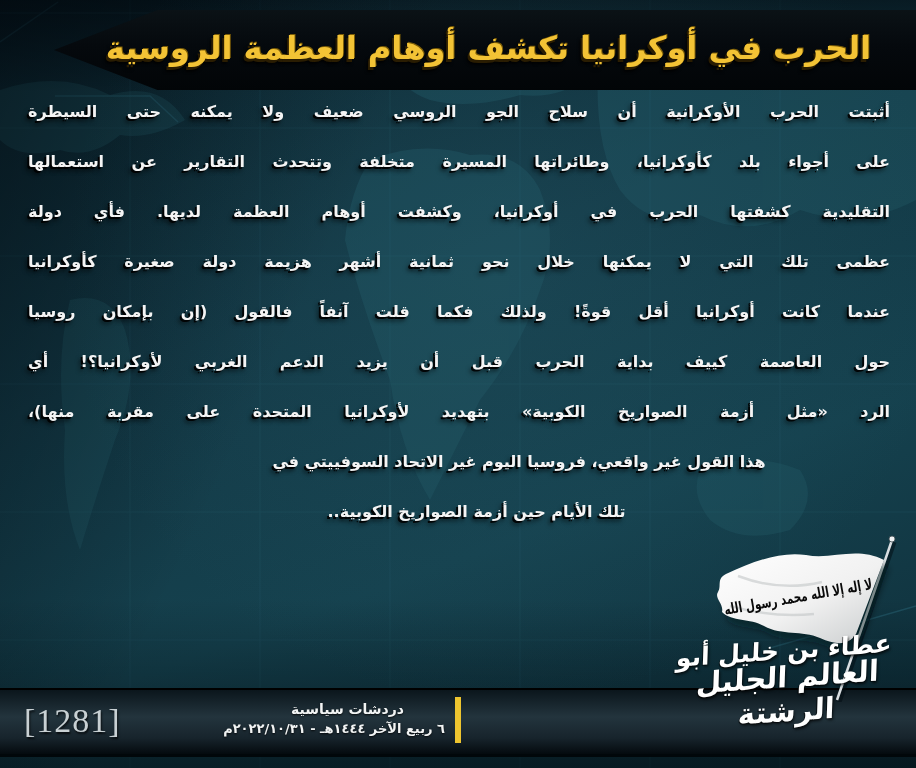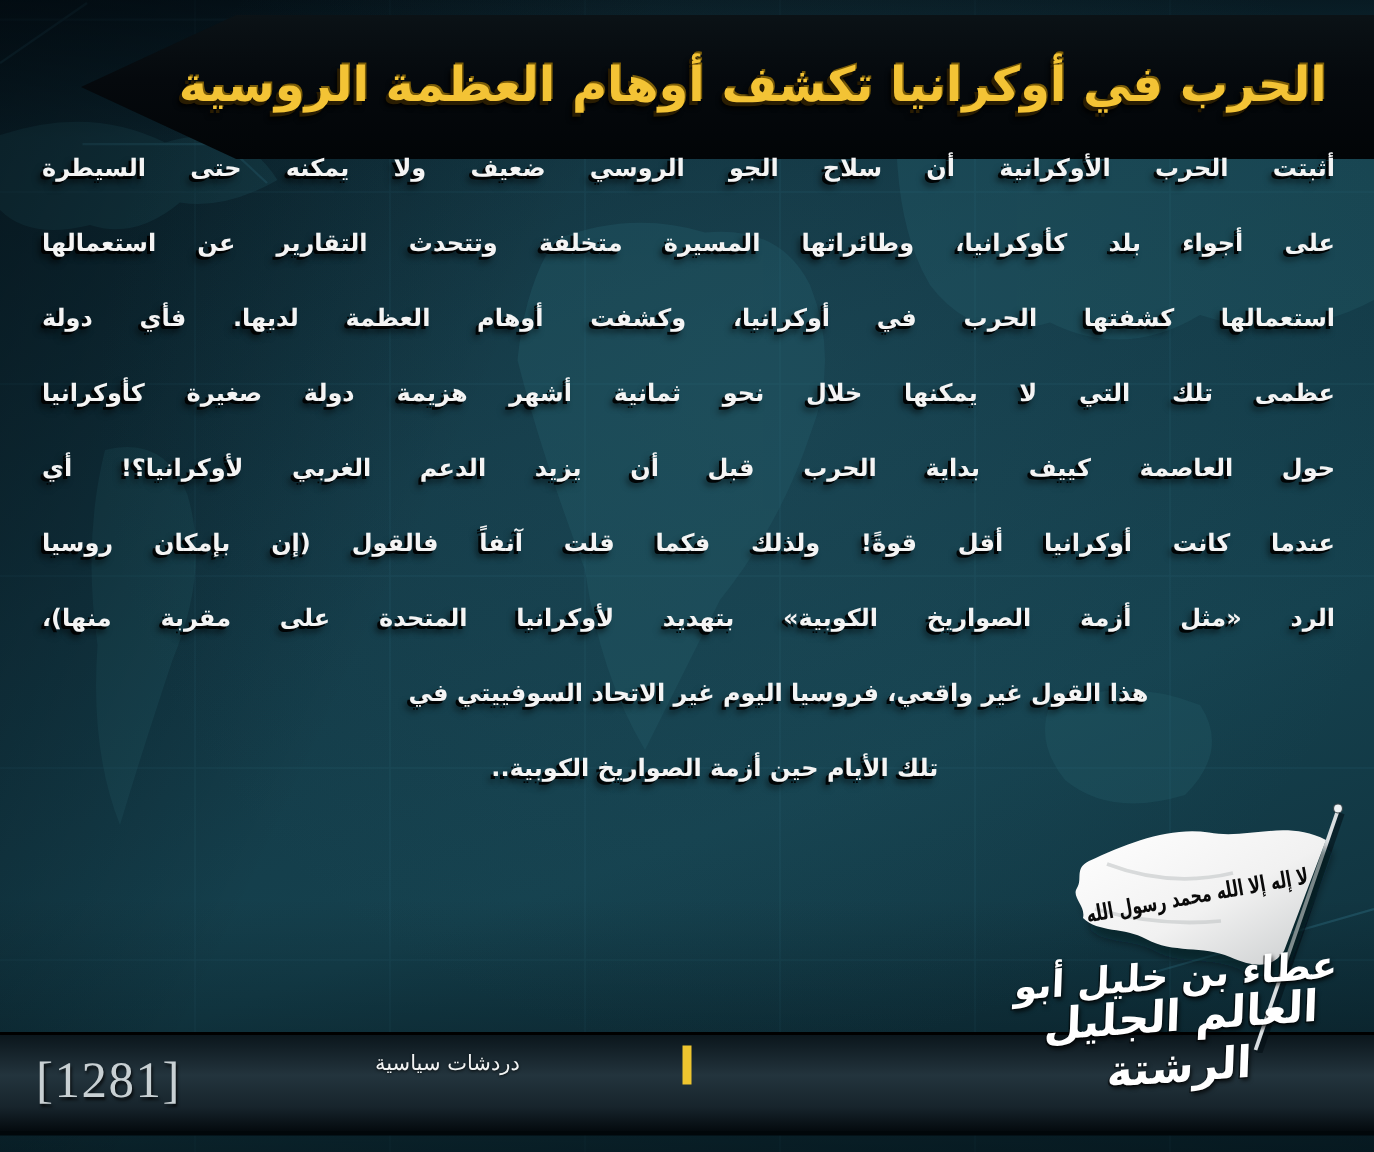--- a/index.html
+++ b/index.html
@@ -15,25 +15,25 @@
     position:absolute;inset:0;z-index:1;pointer-events:none;
     background:
       radial-gradient(ellipse at 55% 35%, rgba(48,104,120,0.22), transparent 62%),
       linear-gradient(115deg, rgba(0,5,10,0.55), transparent 35%),
       linear-gradient(0deg, rgba(0,8,12,0.55), transparent 22%),
       linear-gradient(180deg, rgba(0,5,10,0.55), transparent 12%);
   }
   
   .banner{
     position:absolute;z-index:2;
-    left:54px;right:0;top:10px;height:96px;
+    left:54px;right:0;top:10px;height:80px;
     background:linear-gradient(180deg,#0b1216 0%,#05090d 45%,#020507 100%);
     clip-path:polygon(0 50%,12% 0,100% 0,100% 100%,12% 100%);
     filter:drop-shadow(0 0 2px #3a7a8d);
-    display:flex;align-items:center;justify-content:center;
+    display:flex;align-items:center;justify-content:flex-end;
   }
   .banner-title{
     margin:0;padding:0 18px 4px 6%;
     font-size:32px;font-weight:bold;line-height:1;
     color:#f3c335;
     text-shadow:-2px 3px 0 #2a1d02,-3px 5px 3px rgba(0,0,0,0.85),1px -1px 0 #7a5c08;
     white-space:nowrap;
   }
   
   .body-text{
@@ -63,21 +63,21 @@
     position:absolute;z-index:4;left:24px;top:702px;
     font-family:"Liberation Serif","DejaVu Serif",serif;
     font-size:34px;color:#c8d0d3;letter-spacing:1px;
     text-shadow:1px 2px 2px rgba(0,0,0,0.7);
   }
   .footer-caption{
     position:absolute;z-index:4;
     left:250px;top:697px;width:211px;box-sizing:border-box;
     border-left:none;border-right:6px solid #eec52f;
     padding:2px 10px 4px 0;
-    direction:rtl;text-align:left;color:#f2f4f4;font-weight:normal;
+    direction:rtl;text-align:center;color:#f2f4f4;font-weight:bold;
     text-shadow:0 1px 2px rgba(0,0,0,0.8);
   }
   .footer-series{font-size:14px;line-height:20px;}
   .footer-date{font-size:13px;line-height:20px;white-space:nowrap;}
   
   .signature{
     position:absolute;z-index:5;right:8px;top:636px;width:244px;
     transform:rotate(-4deg);
     color:#ffffff;text-align:center;direction:rtl;
     text-shadow:1px 2px 3px rgba(0,0,0,0.75),-1px 1px 0 rgba(0,0,0,0.5);
@@ -123,24 +123,24 @@
 
   <div class="vignette"></div>
 
   <div class="banner">
     <h1 class="banner-title">الحرب في أوكرانيا تكشف أوهام العظمة الروسية</h1>
   </div>
 
   <div class="body-text">
     <div class="line">أثبتت الحرب الأوكرانية أن سلاح الجو الروسي ضعيف ولا يمكنه حتى السيطرة</div>
     <div class="line">على أجواء بلد كأوكرانيا، وطائراتها المسيرة متخلفة وتتحدث التقارير عن استعمالها</div>
-    <div class="line">استعمالها كشفتها الحرب في أوكرانيا، وكشفت أوهام العظمة لديها. فأي دولة</div>
+    <div class="line">التقليدية كشفتها الحرب في أوكرانيا، وكشفت أوهام العظمة لديها. فأي دولة</div>
     <div class="line">عظمى تلك التي لا يمكنها خلال نحو ثمانية أشهر هزيمة دولة صغيرة كأوكرانيا</div>
+    <div class="line">عندما كانت أوكرانيا أقل قوةً! ولذلك فكما قلت آنفاً فالقول (إن بإمكان روسيا</div>
     <div class="line">حول العاصمة كييف بداية الحرب قبل أن يزيد الدعم الغربي لأوكرانيا؟! أي</div>
-    <div class="line">عندما كانت أوكرانيا أقل قوةً! ولذلك فكما قلت آنفاً فالقول (إن بإمكان روسيا</div>
     <div class="line">الرد «مثل أزمة الصواريخ الكوبية» بتهديد لأوكرانيا المتحدة على مقربة منها)،</div>
     <div class="line short-1">هذا القول غير واقعي، فروسيا اليوم غير الاتحاد السوفييتي في</div>
     <div class="line short-2">تلك الأيام حين أزمة الصواريخ الكوبية..</div>
   </div>
 
   <svg class="flag" viewBox="0 0 212 168" xmlns="http://www.w3.org/2000/svg">
     <defs>
       <linearGradient id="fg" x1="0" y1="0" x2="1" y2="1">
         <stop offset="0" stop-color="#ffffff"></stop>
         <stop offset="0.55" stop-color="#f1f1f1"></stop>
@@ -165,20 +165,21 @@
 
     <text transform="rotate(-10 100 62)" x="100" y="68" text-anchor="middle" font-family="DejaVu Sans, sans-serif" font-size="15" font-weight="bold" fill="#0a0a0a" direction="rtl" textLength="150" lengthAdjust="spacingAndGlyphs">لا إله إلا الله محمد رسول الله</text>
   </svg>
 
   <div class="footer-bar"></div>
 
   <div class="issue-number">[1281]</div>
 
   <div class="footer-caption">
     <div class="footer-series">دردشات سياسية</div>
+    <div class="footer-date">٦ ربيع الآخر ١٤٤٤هـ - ٢٠٢٢/١٠/٣١م</div>
   </div>
 
   <div class="signature">
     <div class="sig-line1">عطاء بن خليل أبو</div>
     <div class="sig-line2">العالم الجليل الرشتة</div>
   </div>
 
 </div>
 
 </body></html>

